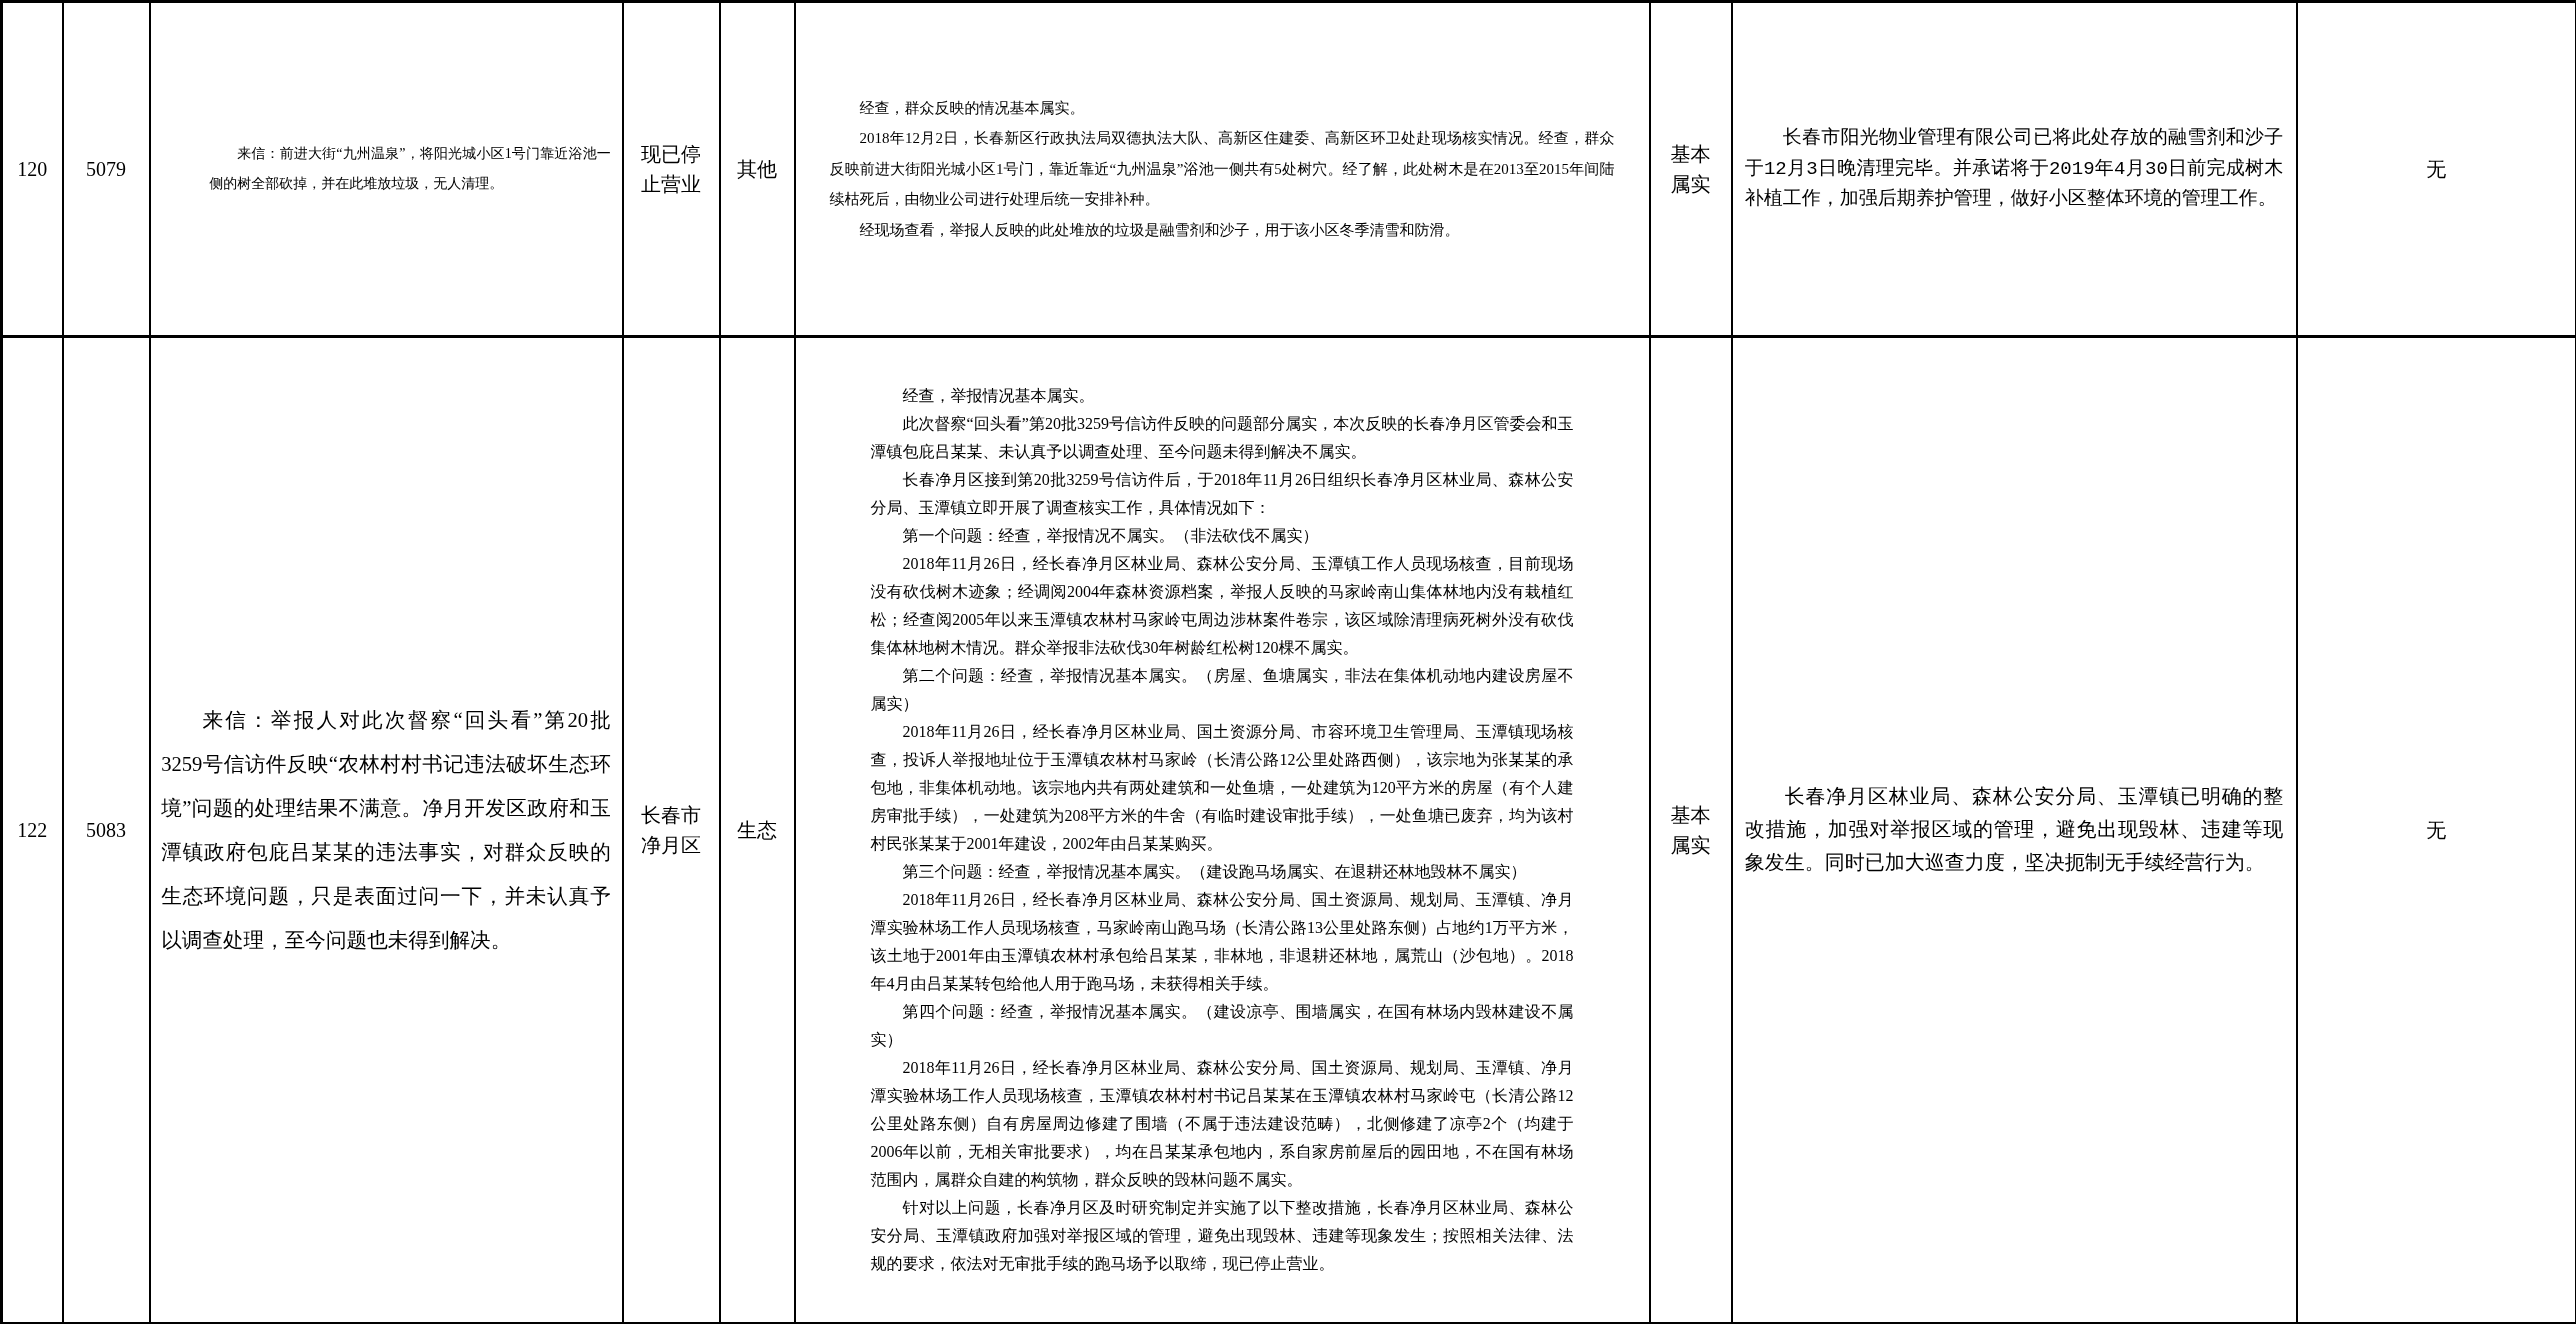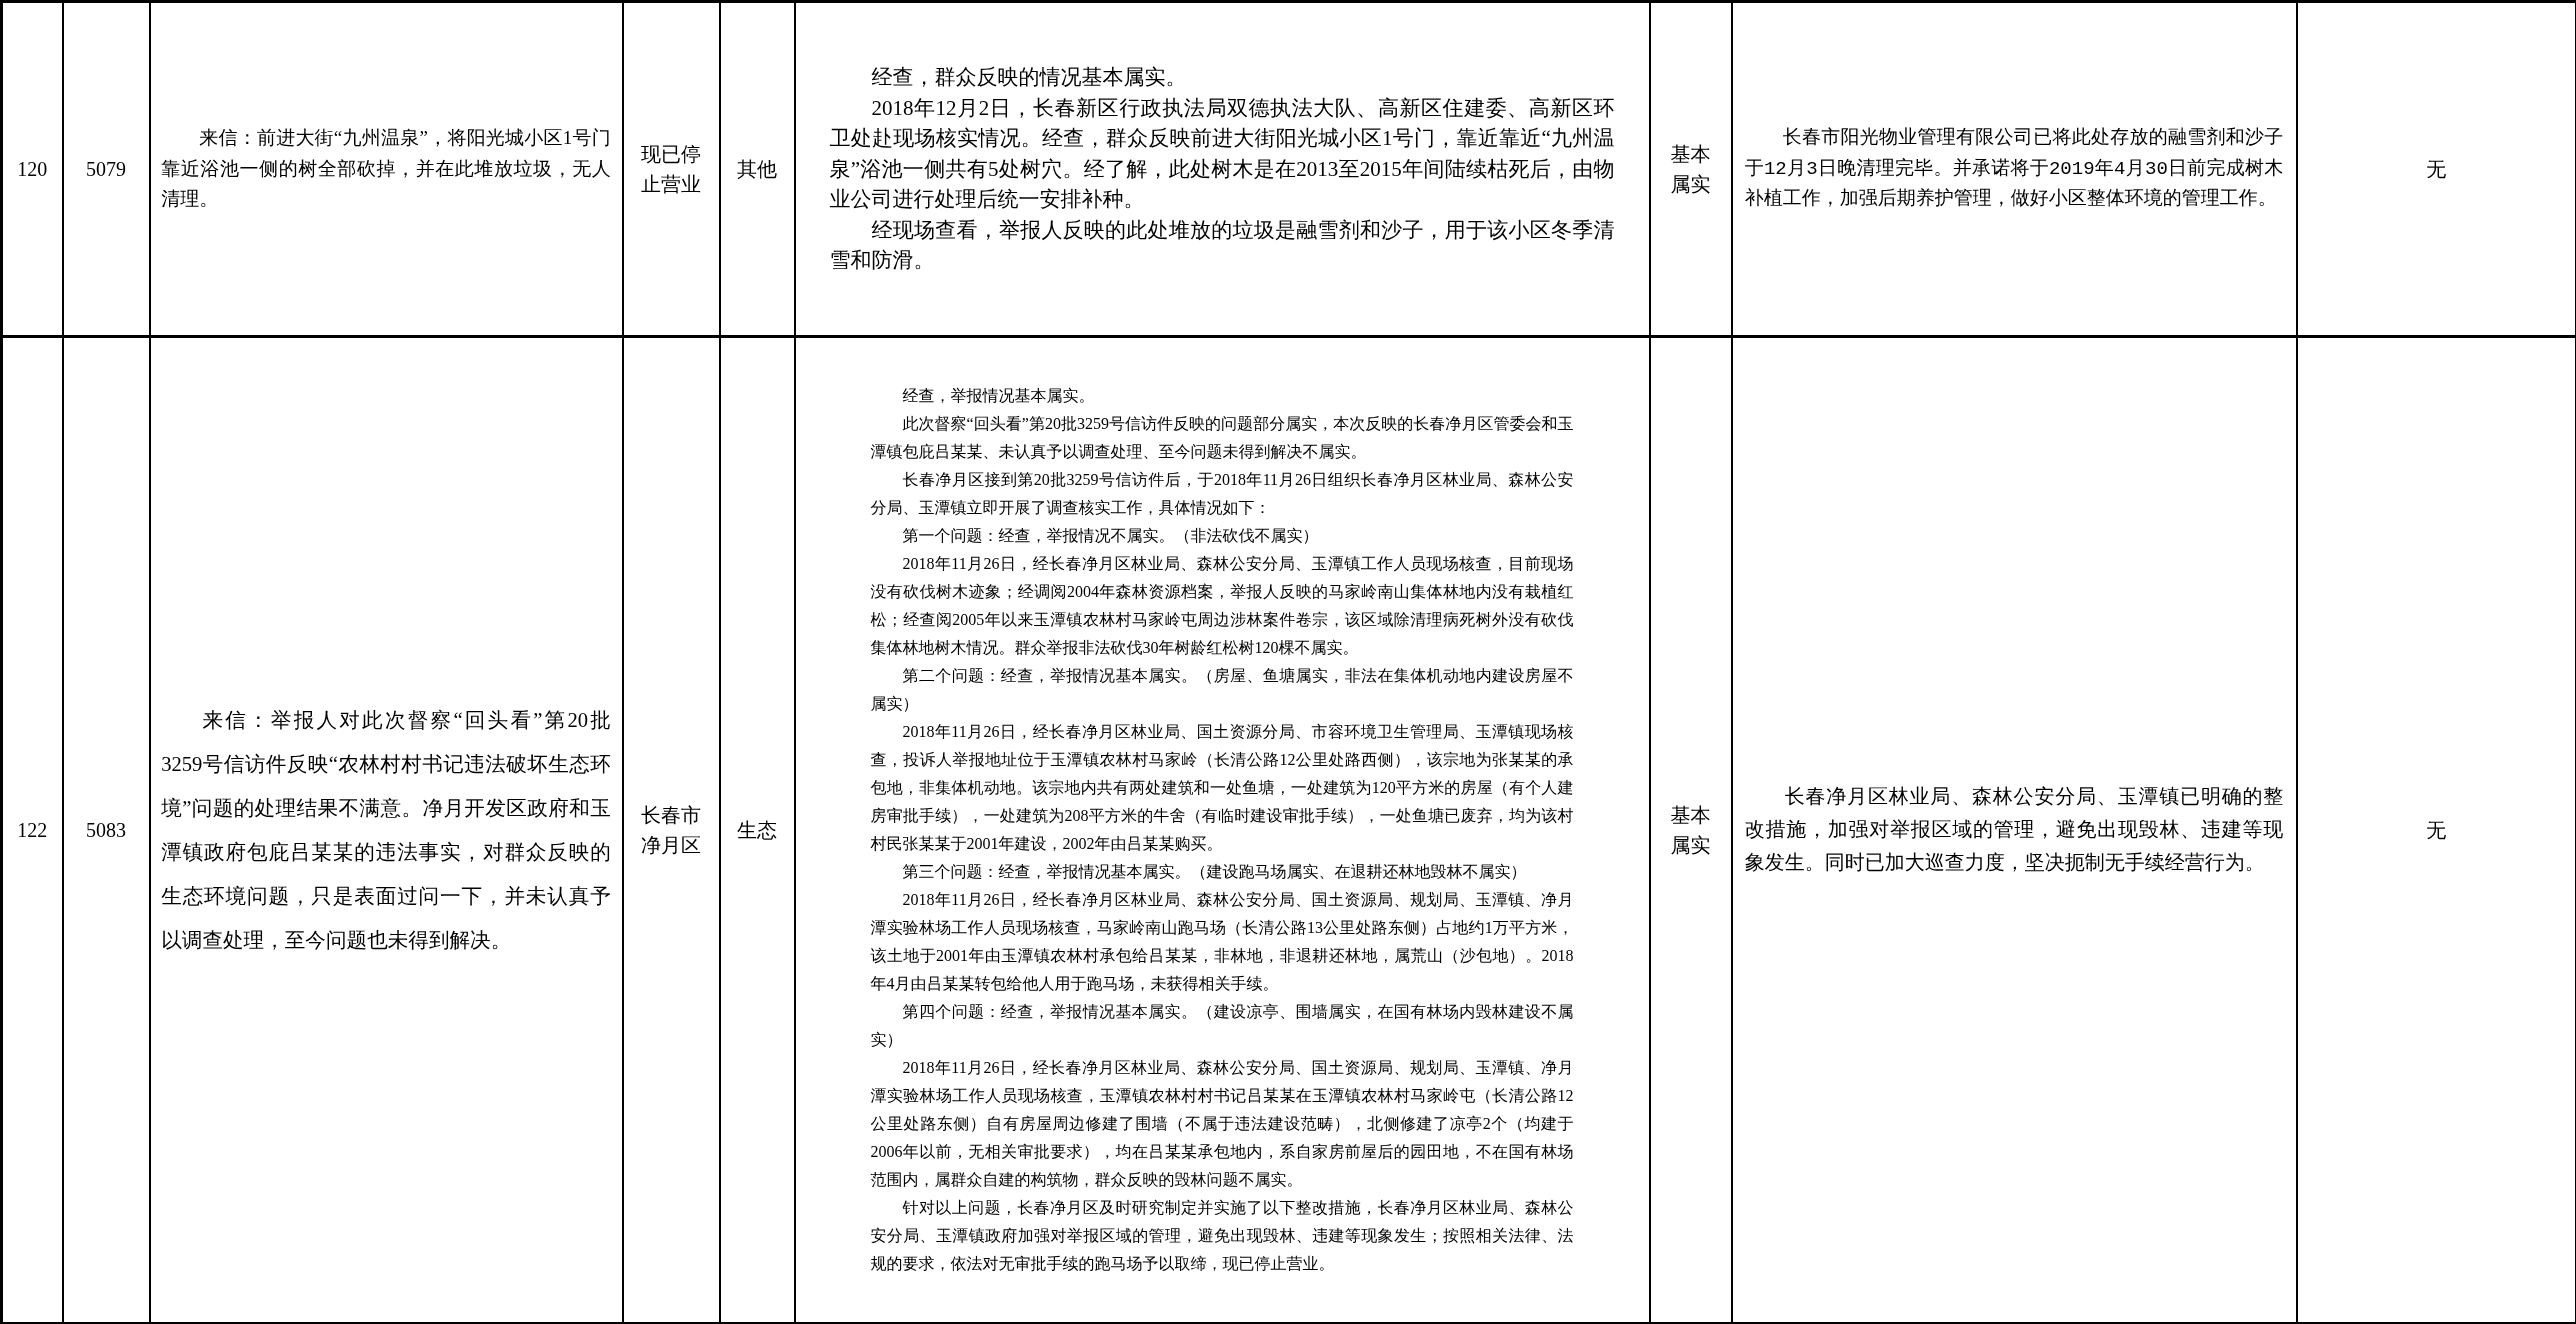--- a/index.html
+++ b/index.html
@@ -38,26 +38,26 @@
   }
   td.num { padding: 0 4.6px; }
 
   
   td.paras p {
     margin: 0;
     text-indent: 2em;
     text-align: justify;
   }
   td.complaint { padding: 0 10.7px; }
-  tr.row-1 td.complaint p { font-size: 19px; line-height: 30.5px; }
+  tr.row-1 td.complaint p { font-size: 14px; line-height: 30.5px; margin-left: 48px; }
   tr.row-2 td.complaint p { font-size: 20.6px; line-height: 44px; }
 
   td.investigation { vertical-align: middle; }
   tr.row-1 td.investigation { padding: 0 34px; }
-  tr.row-1 td.investigation p { font-size: 21px; line-height: 30.5px; }
+  tr.row-1 td.investigation p { font-size: 15px; line-height: 30.5px; }
   tr.row-2 td.investigation { padding: 12px 75px; }
   tr.row-2 td.investigation p { font-size: 16px; line-height: 28px; }
 
   td.measures { padding: 0 12.2px; font-family: Liberation Mono, monospace; }
   tr.row-1 td.measures p { font-size: 19px; line-height: 30.5px; }
   tr.row-2 td.measures p { font-size: 20px; line-height: 33px; }
 </style>
 </head>
 <body>
 

